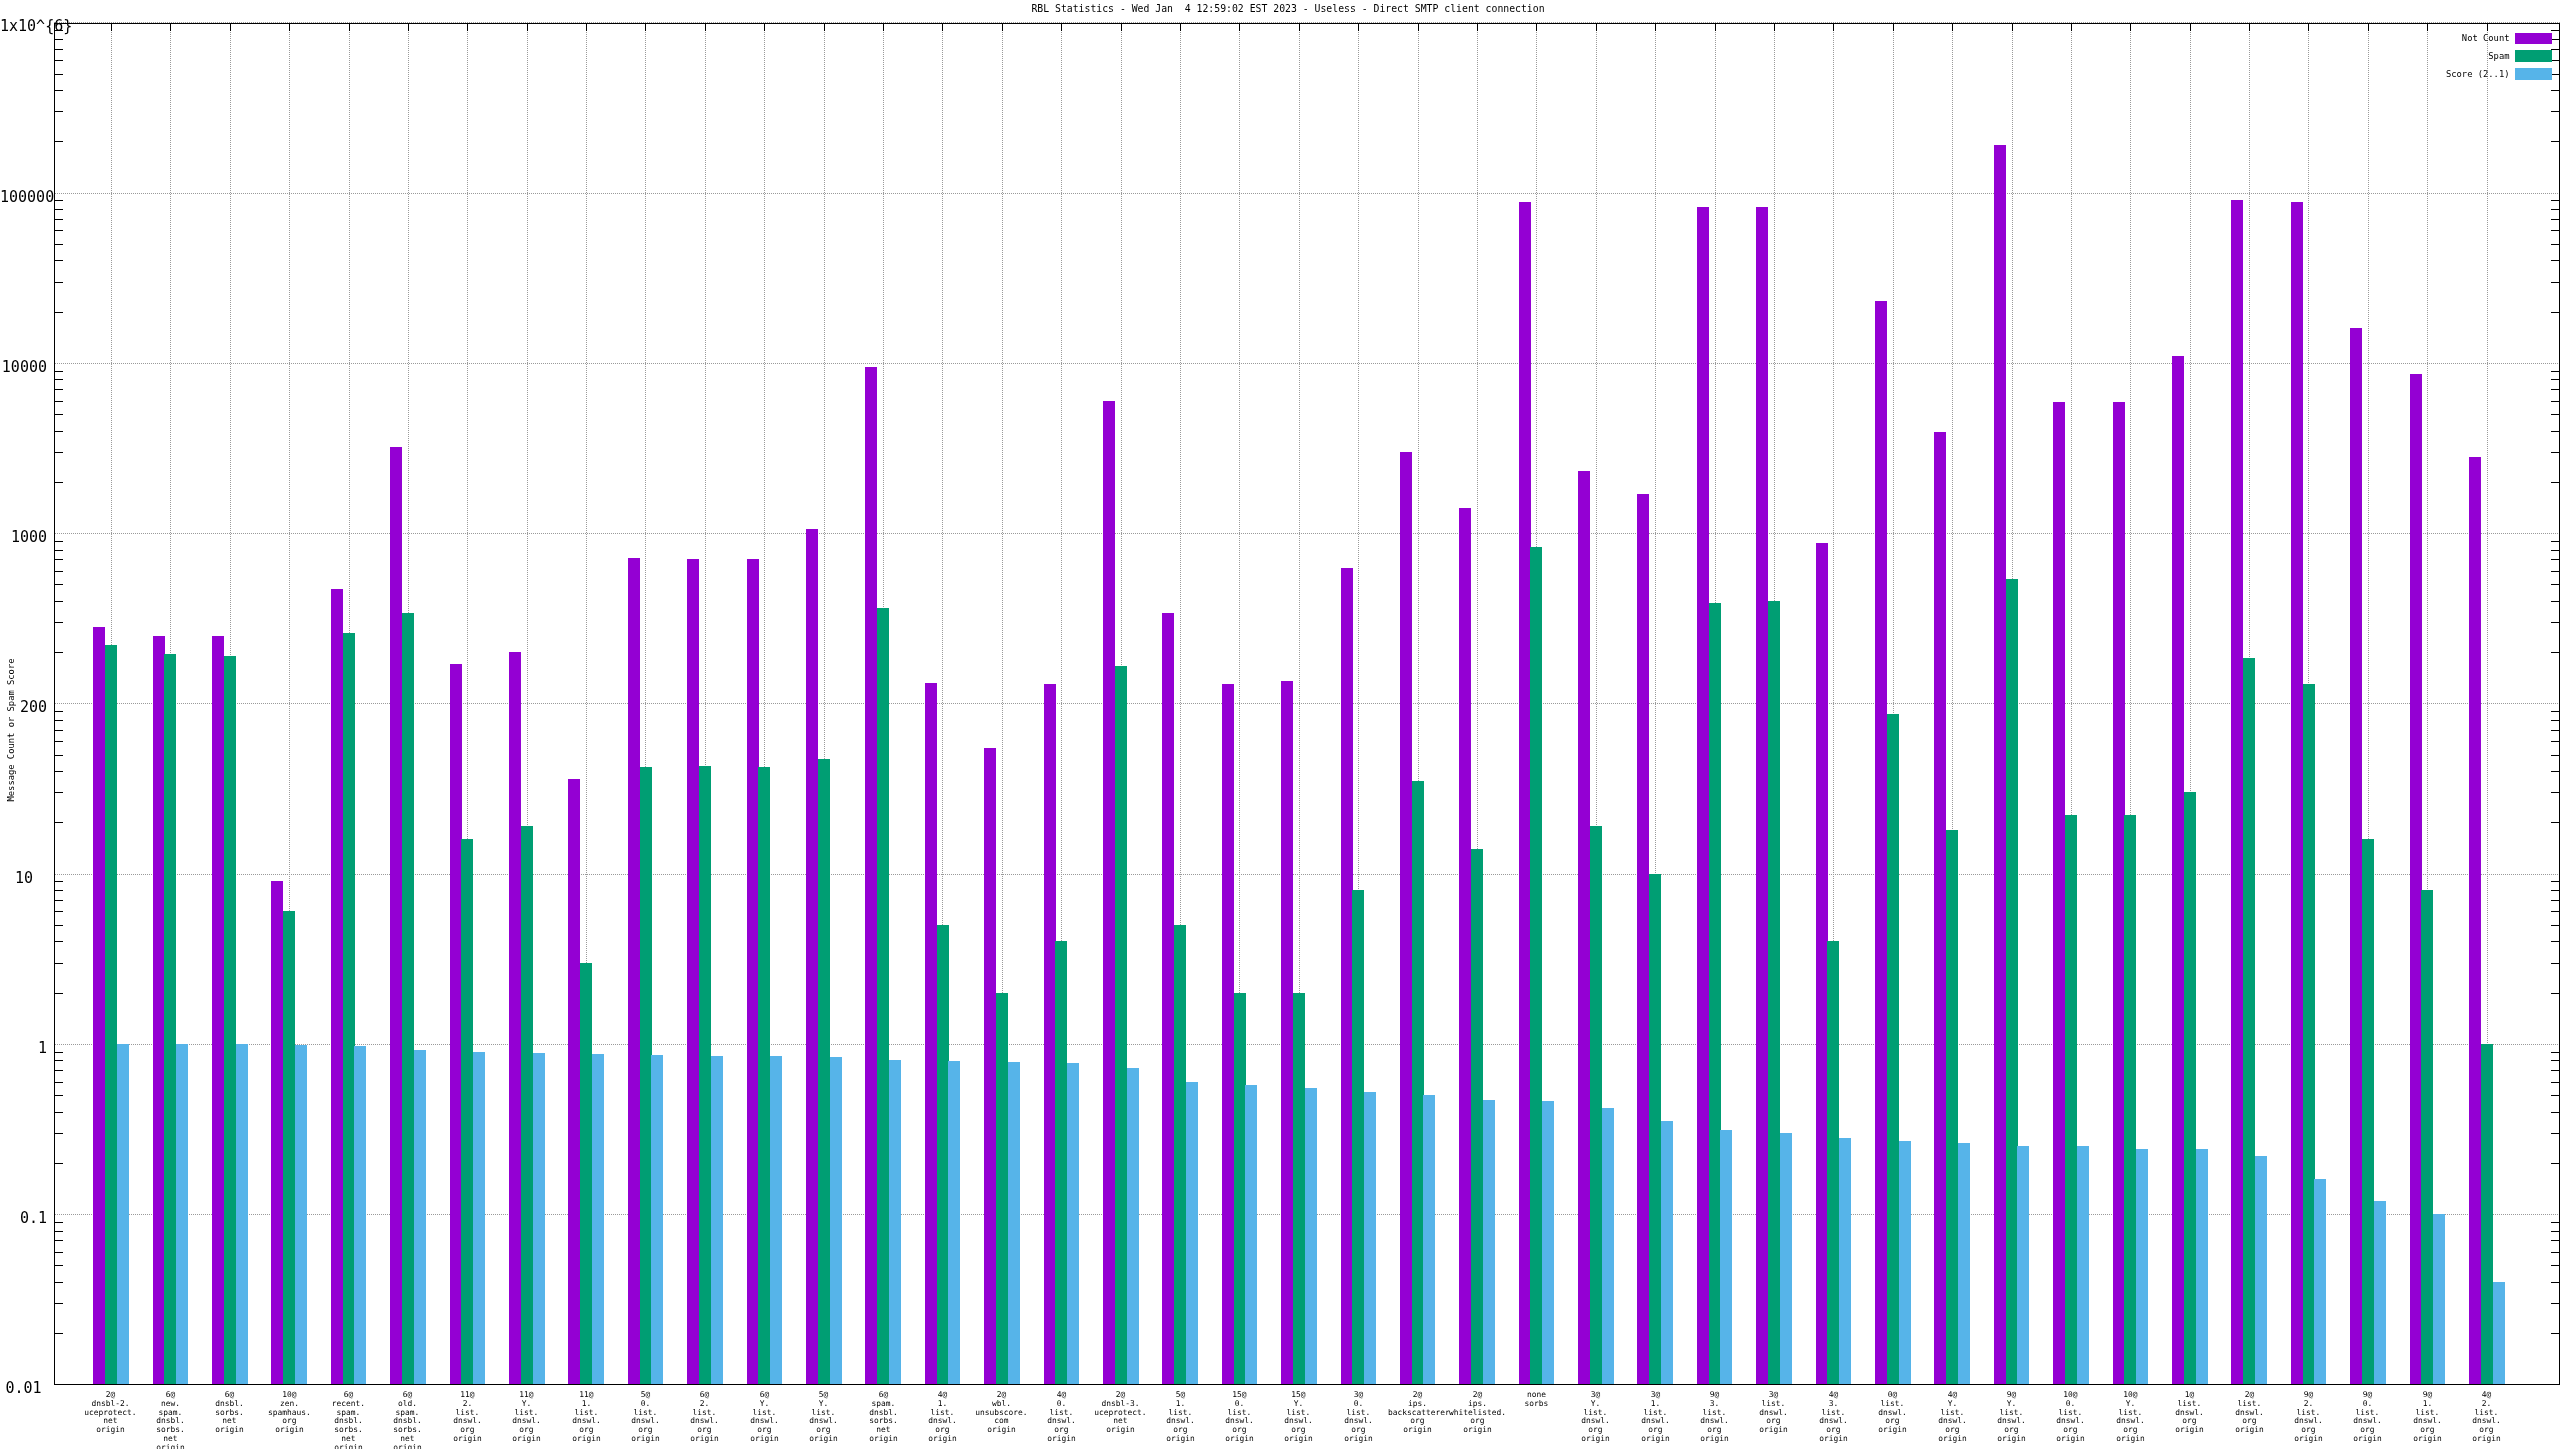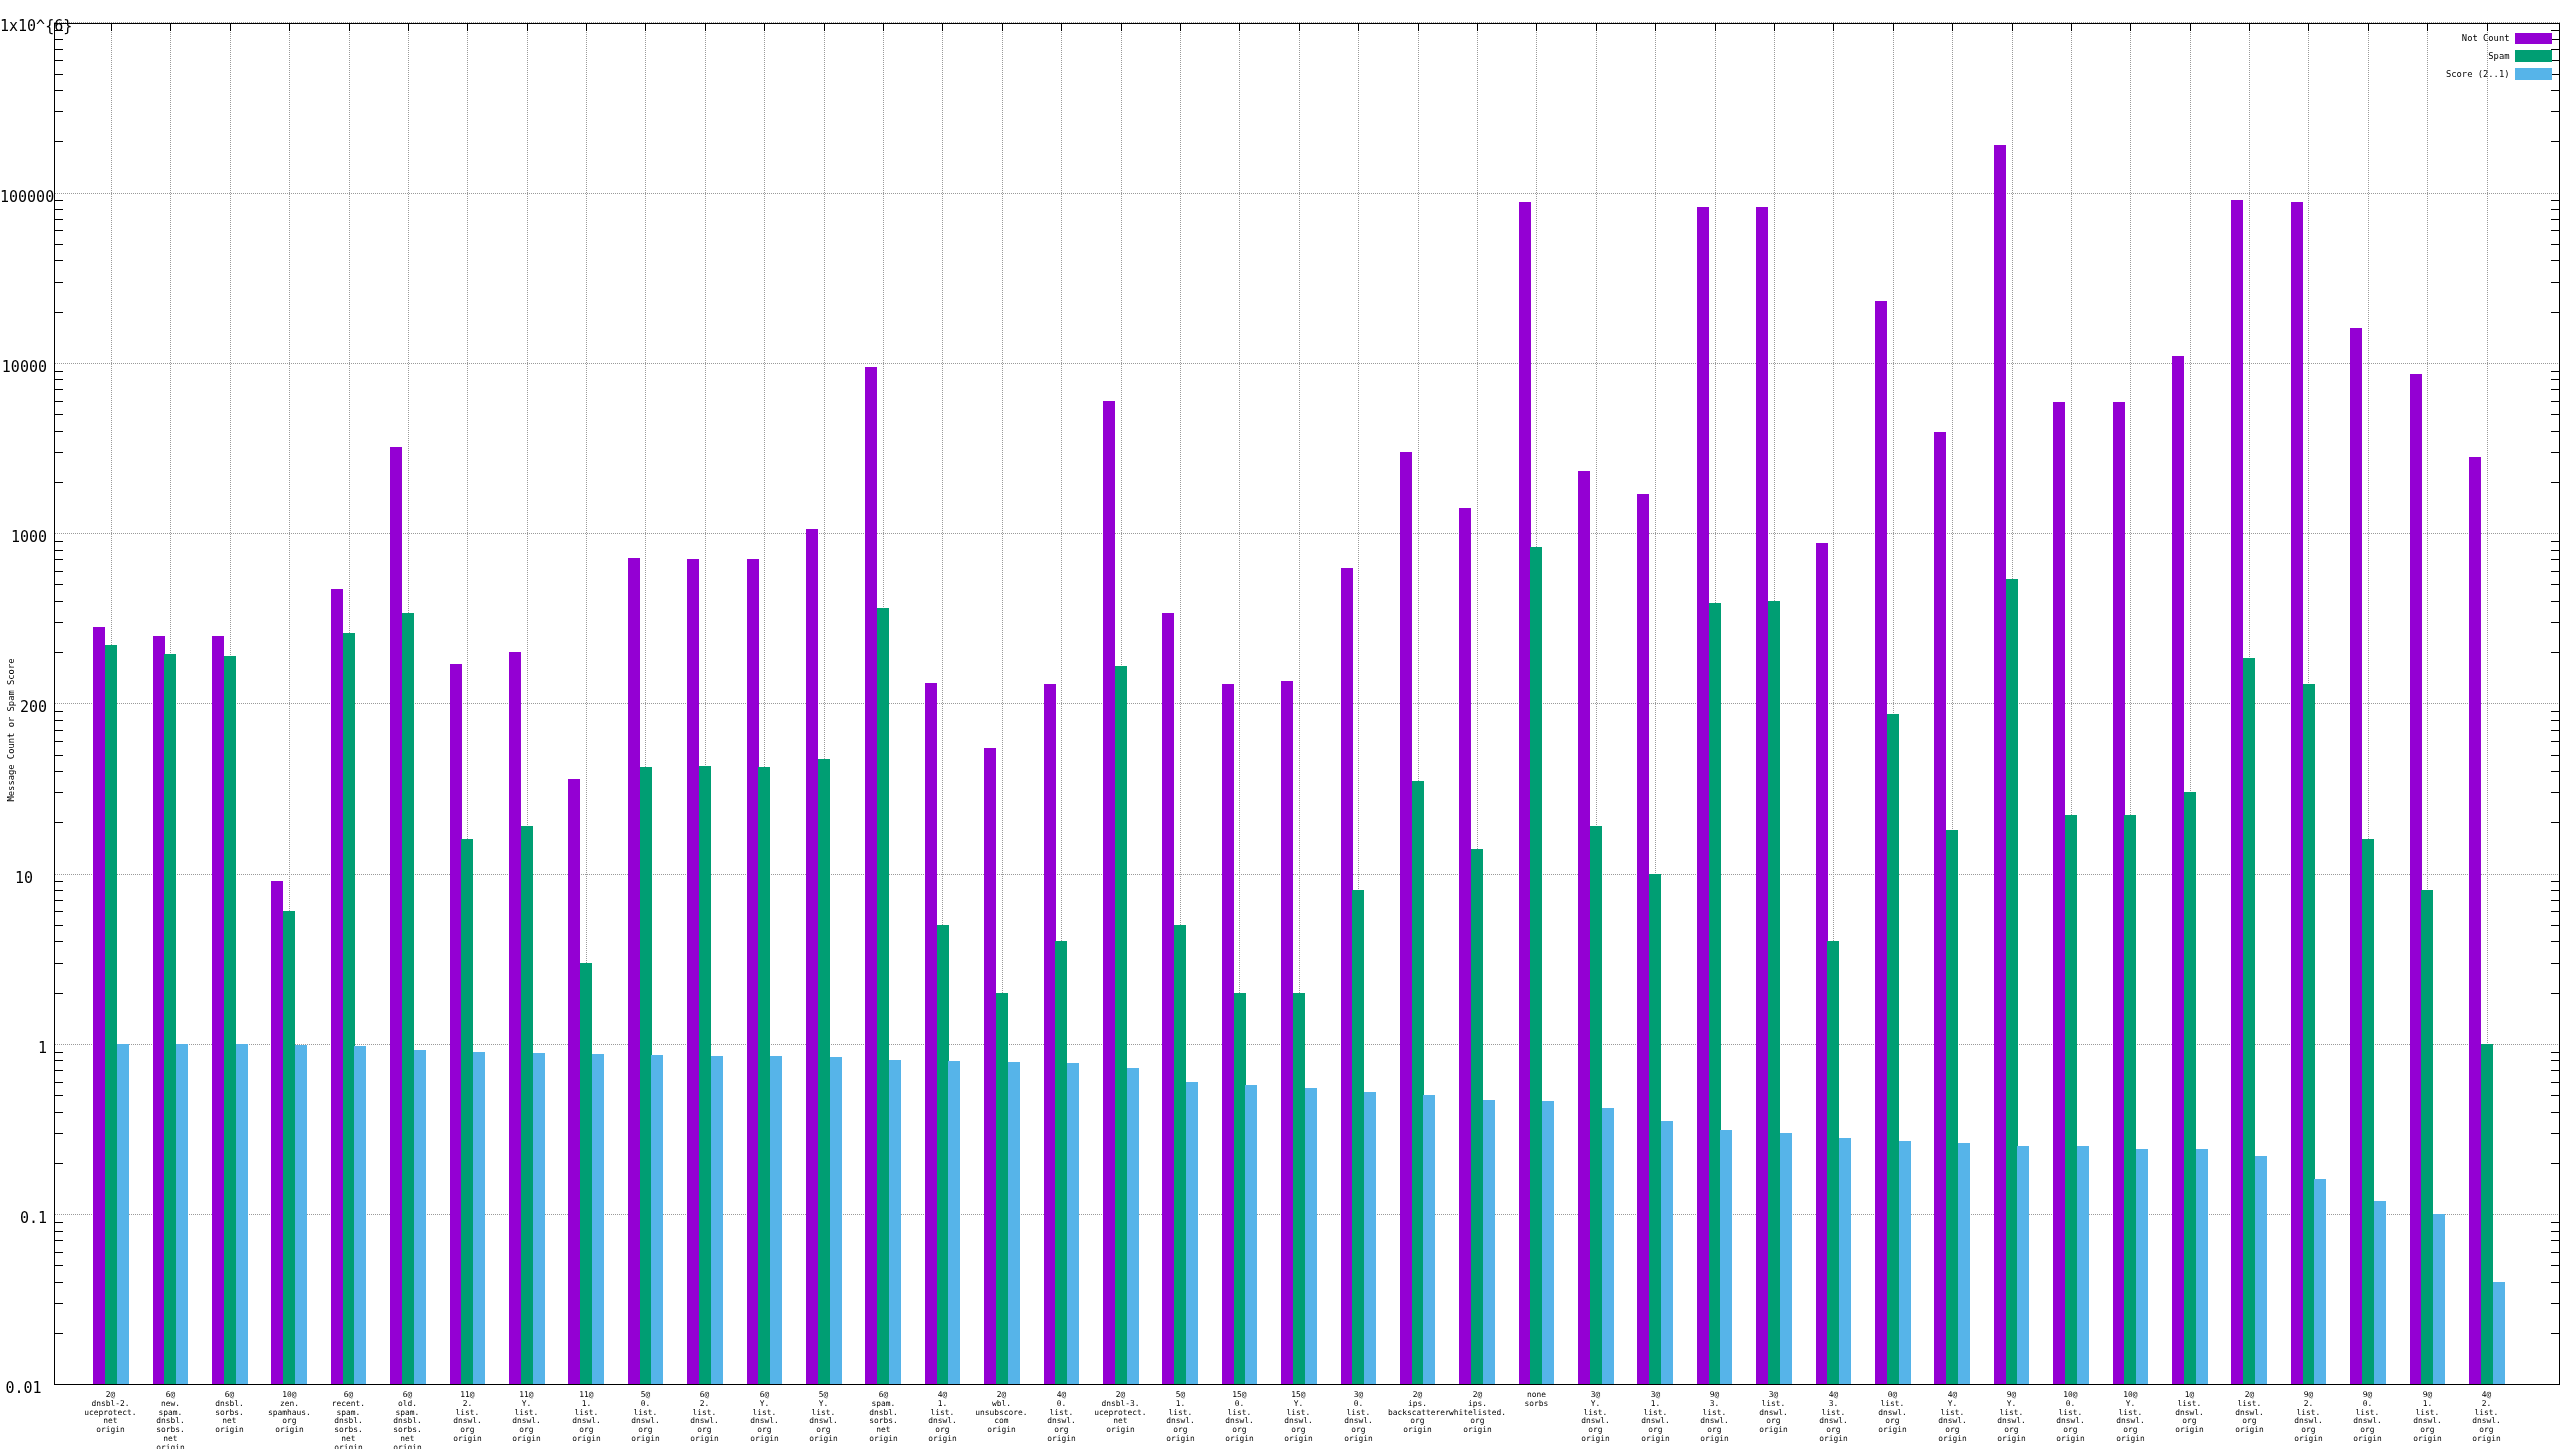--- a/index.html
+++ b/index.html
@@ -19,20 +19,21 @@
   .bar{position:absolute;}
   .legend{position:absolute;top:32px;right:23.6px;}
   .lrow{display:flex;align-items:center;justify-content:flex-end;height:12.8px;margin-bottom:4.9px;}
   .lrow .ltext{font-size:8.8px;margin-right:5.9px;white-space:pre;}
   .lrow .lswatch{width:37px;height:11.8px;display:inline-block;}
 </style>
 </head>
 <body>
 
 <div id="chart">
+  <div class="title">RBL Statistics - Wed Jan  4 12:59:02 EST 2023 - Useless - Direct SMTP client connection</div>
   <div class="ylab">Message Count or Spam Score</div>
   <div id="plot">
       <div class="hgrid" style="left: 54px; top: 1384px; width: 2506px;"></div>
       <div class="ytl" style="left: 0px; top: 1379px; width: 47px; text-align: center;">0.01</div>
       <div class="hgrid" style="left: 54px; top: 1214px; width: 2506px;"></div>
       <div class="ytl" style="left: 0px; top: 1209px; width: 47px;">0.1</div>
       <div class="hgrid" style="left: 54px; top: 1044px; width: 2506px;"></div>
       <div class="ytl" style="left: 0px; top: 1039px; width: 47px;">1</div>
       <div class="hgrid" style="left: 54px; top: 874px; width: 2506px;"></div>
       <div class="ytl" style="left: 0px; top: 869px; width: 33px;">10</div>

